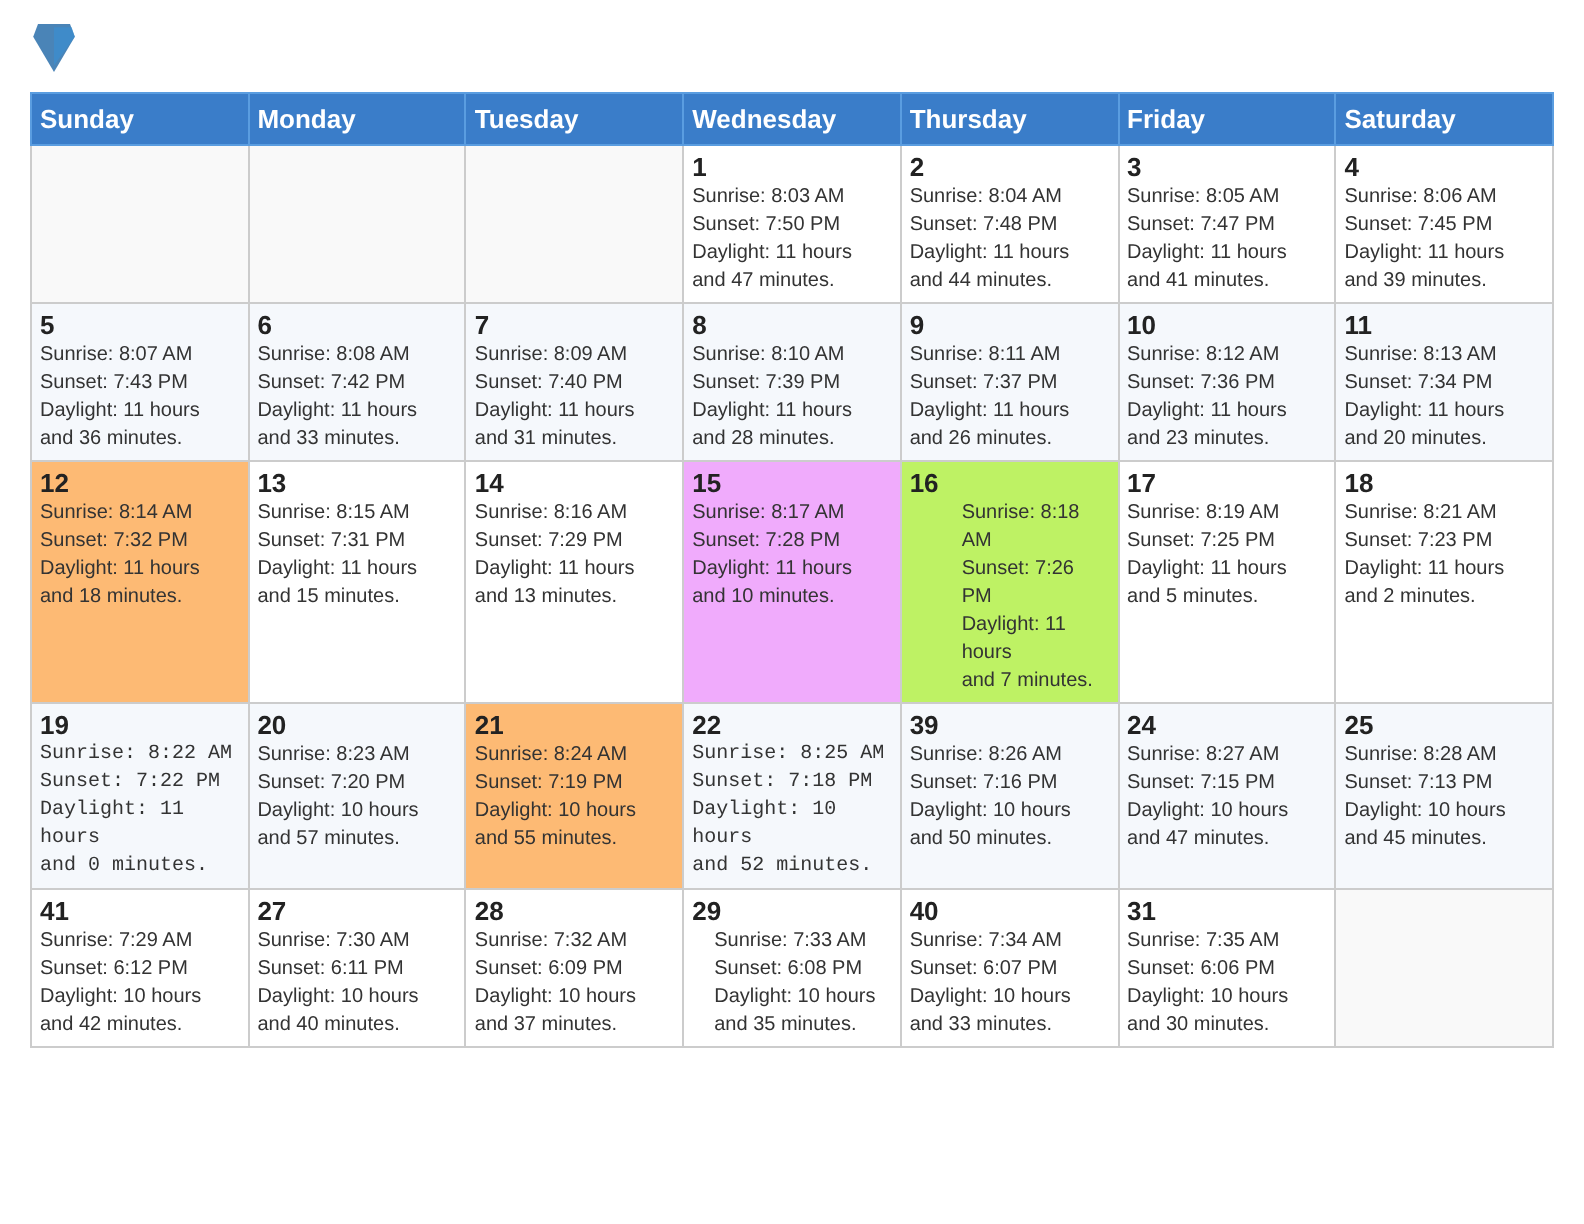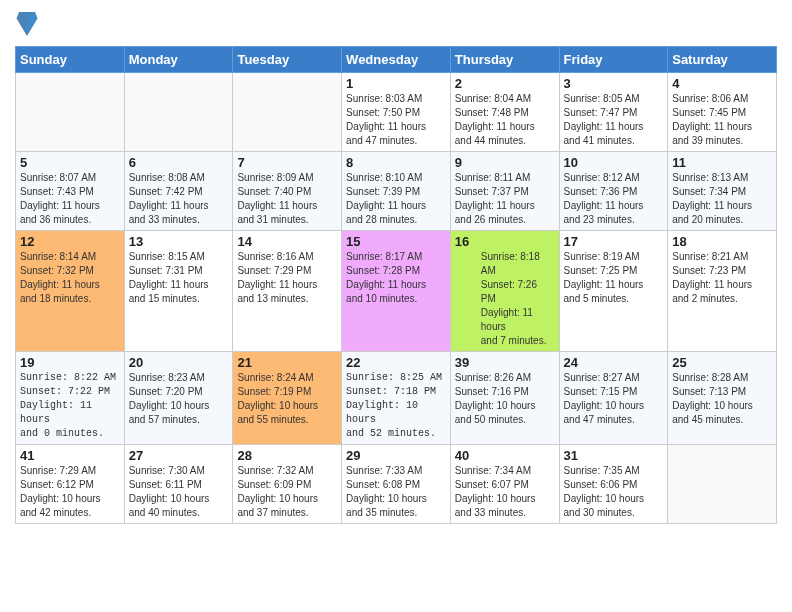--- a/index.html
+++ b/index.html
@@ -320,21 +320,21 @@
           </td>
           <td style="background: rgb(255, 255, 255); margin-top: 36px;">
             <span class="day-num">28</span>
             <div class="day-info" style="white-space: pre-line;">Sunrise: 7:32 AM
 Sunset: 6:09 PM
 Daylight: 10 hours
 and 37 minutes.</div>
           </td>
           <td style="background: rgb(255, 255, 255);">
             <span class="day-num">29</span>
-            <div class="day-info" style="white-space: pre-line;">Sunrise: 7:33 AM
+            <div class="day-info" style="white-space: pre-line; margin-left: 11px;">Sunrise: 7:33 AM
 Sunset: 6:08 PM
 Daylight: 10 hours
 and 35 minutes.</div>
           </td>
           <td style="background: rgb(255, 255, 255);">
             <span class="day-num">40</span>
             <div class="day-info" style="white-space: pre-line;">Sunrise: 7:34 AM
 Sunset: 6:07 PM
 Daylight: 10 hours
 and 33 minutes.</div>

